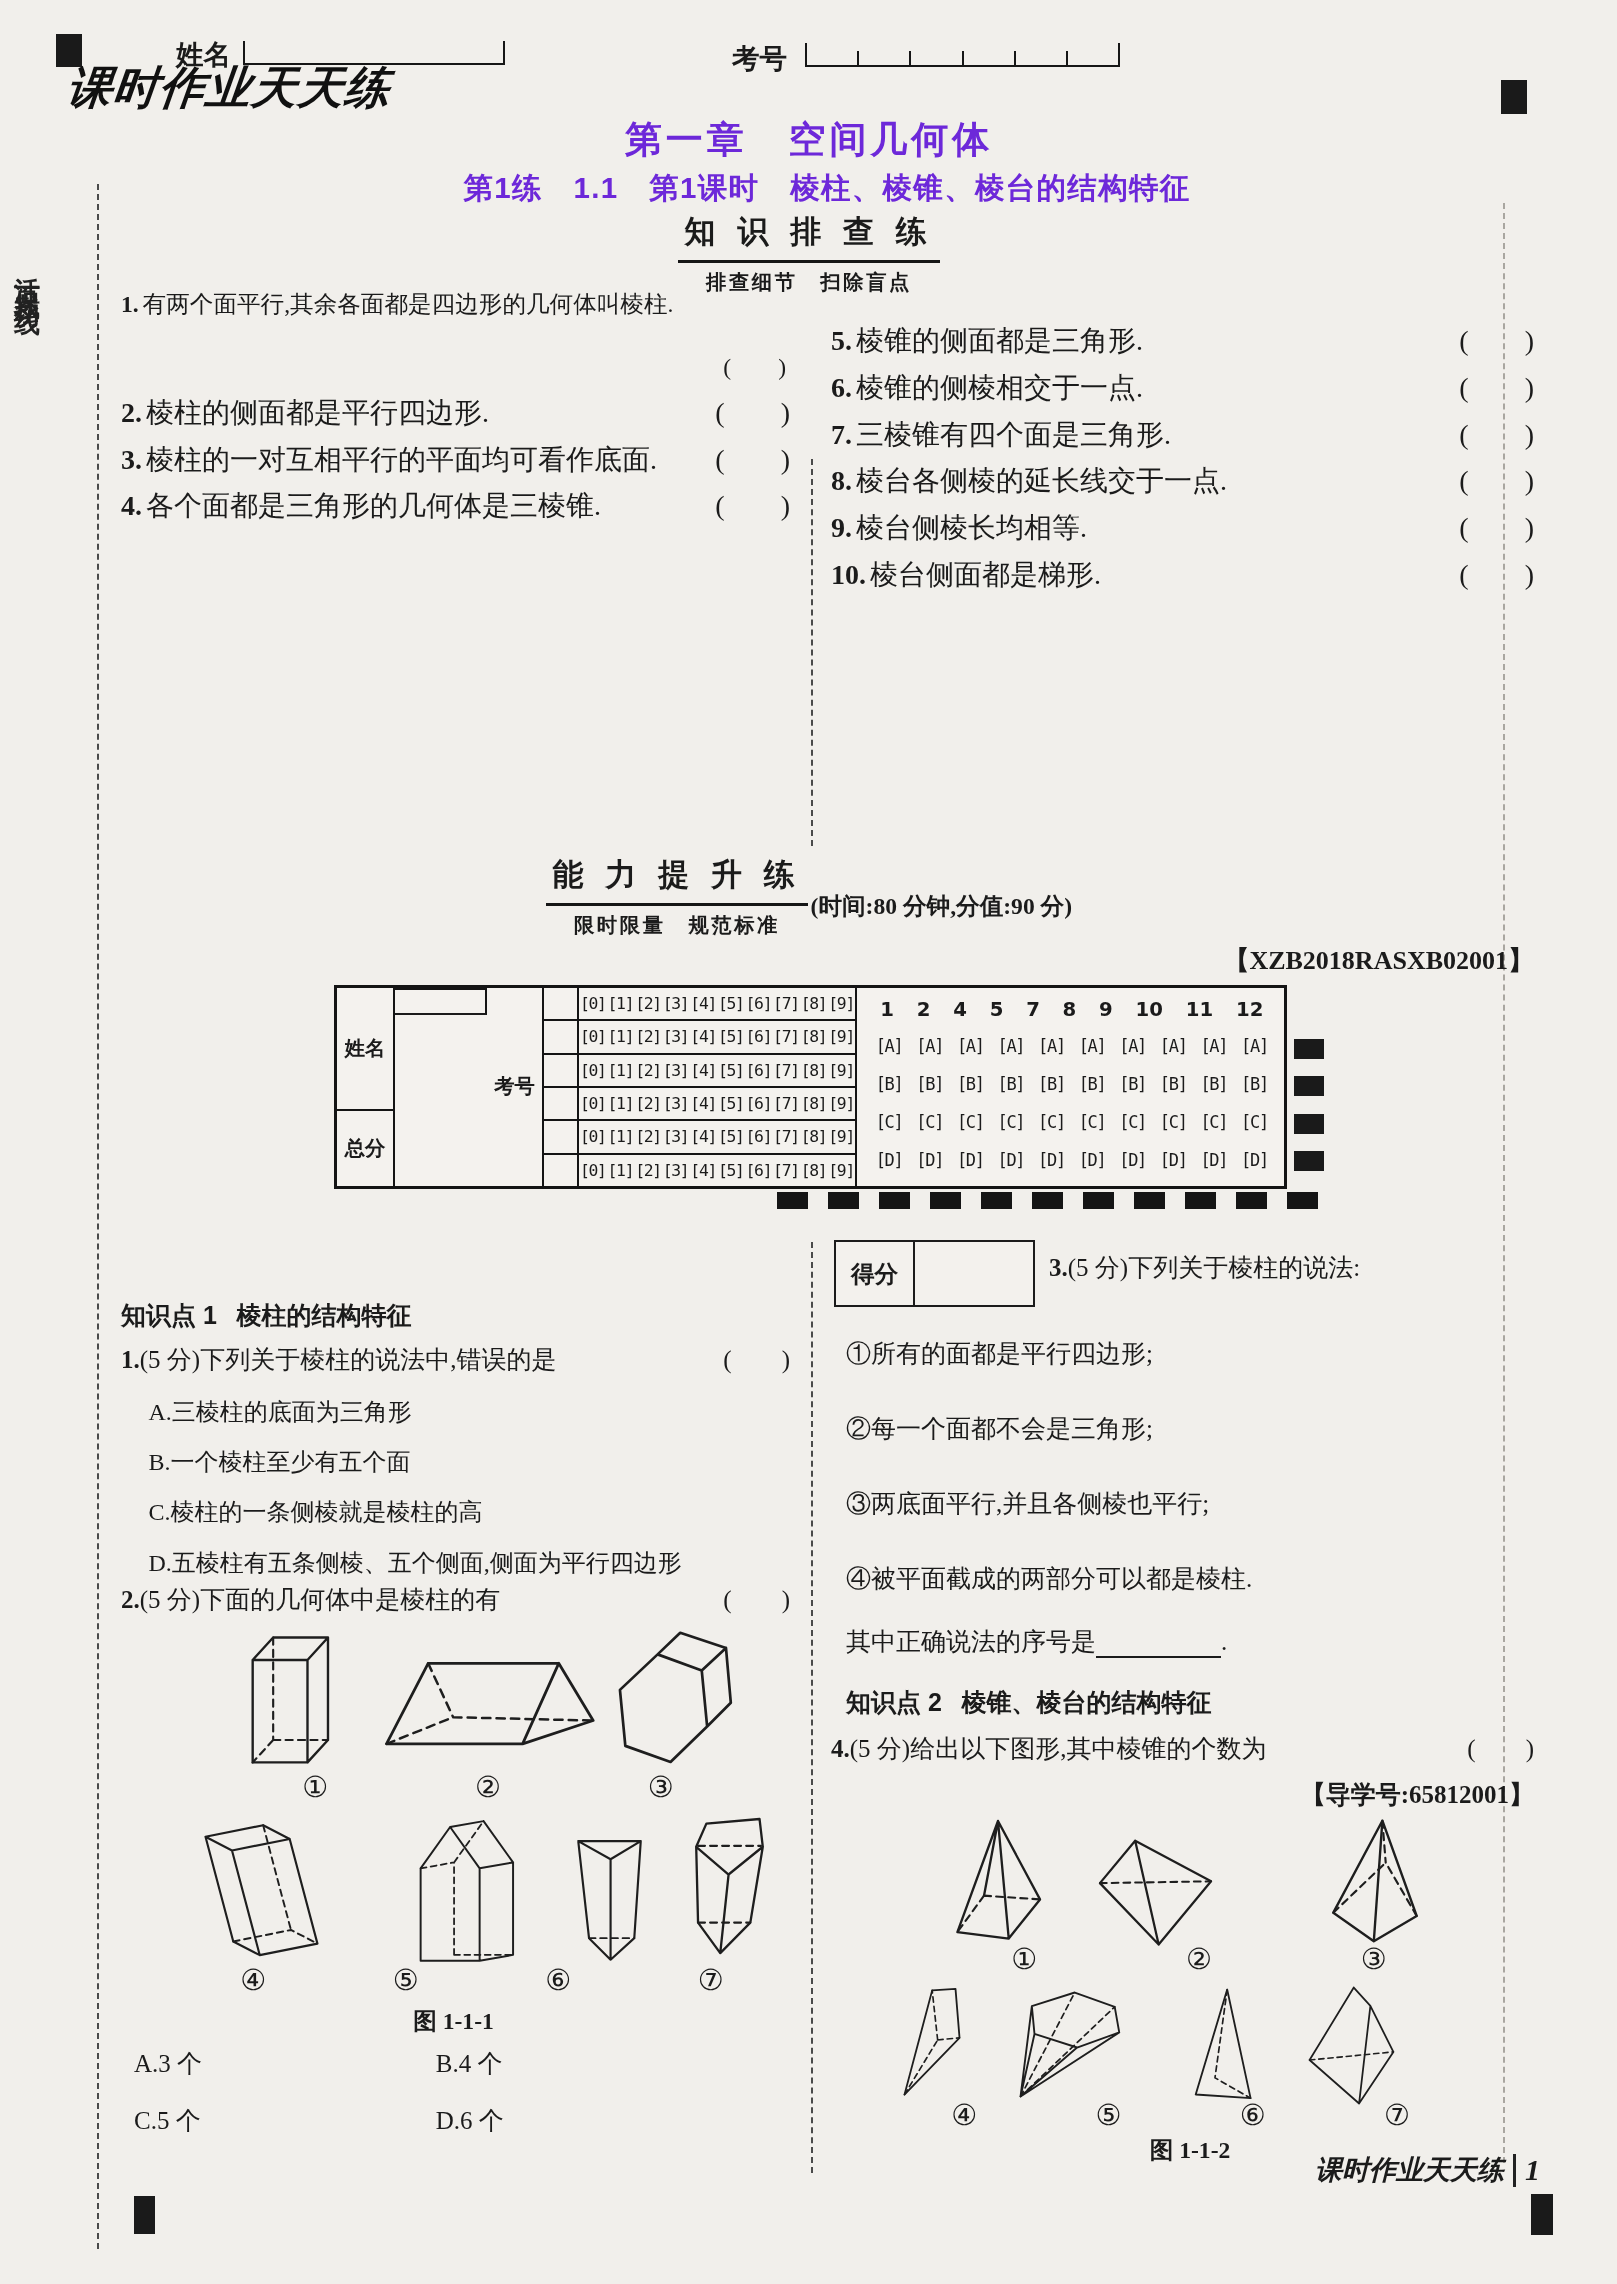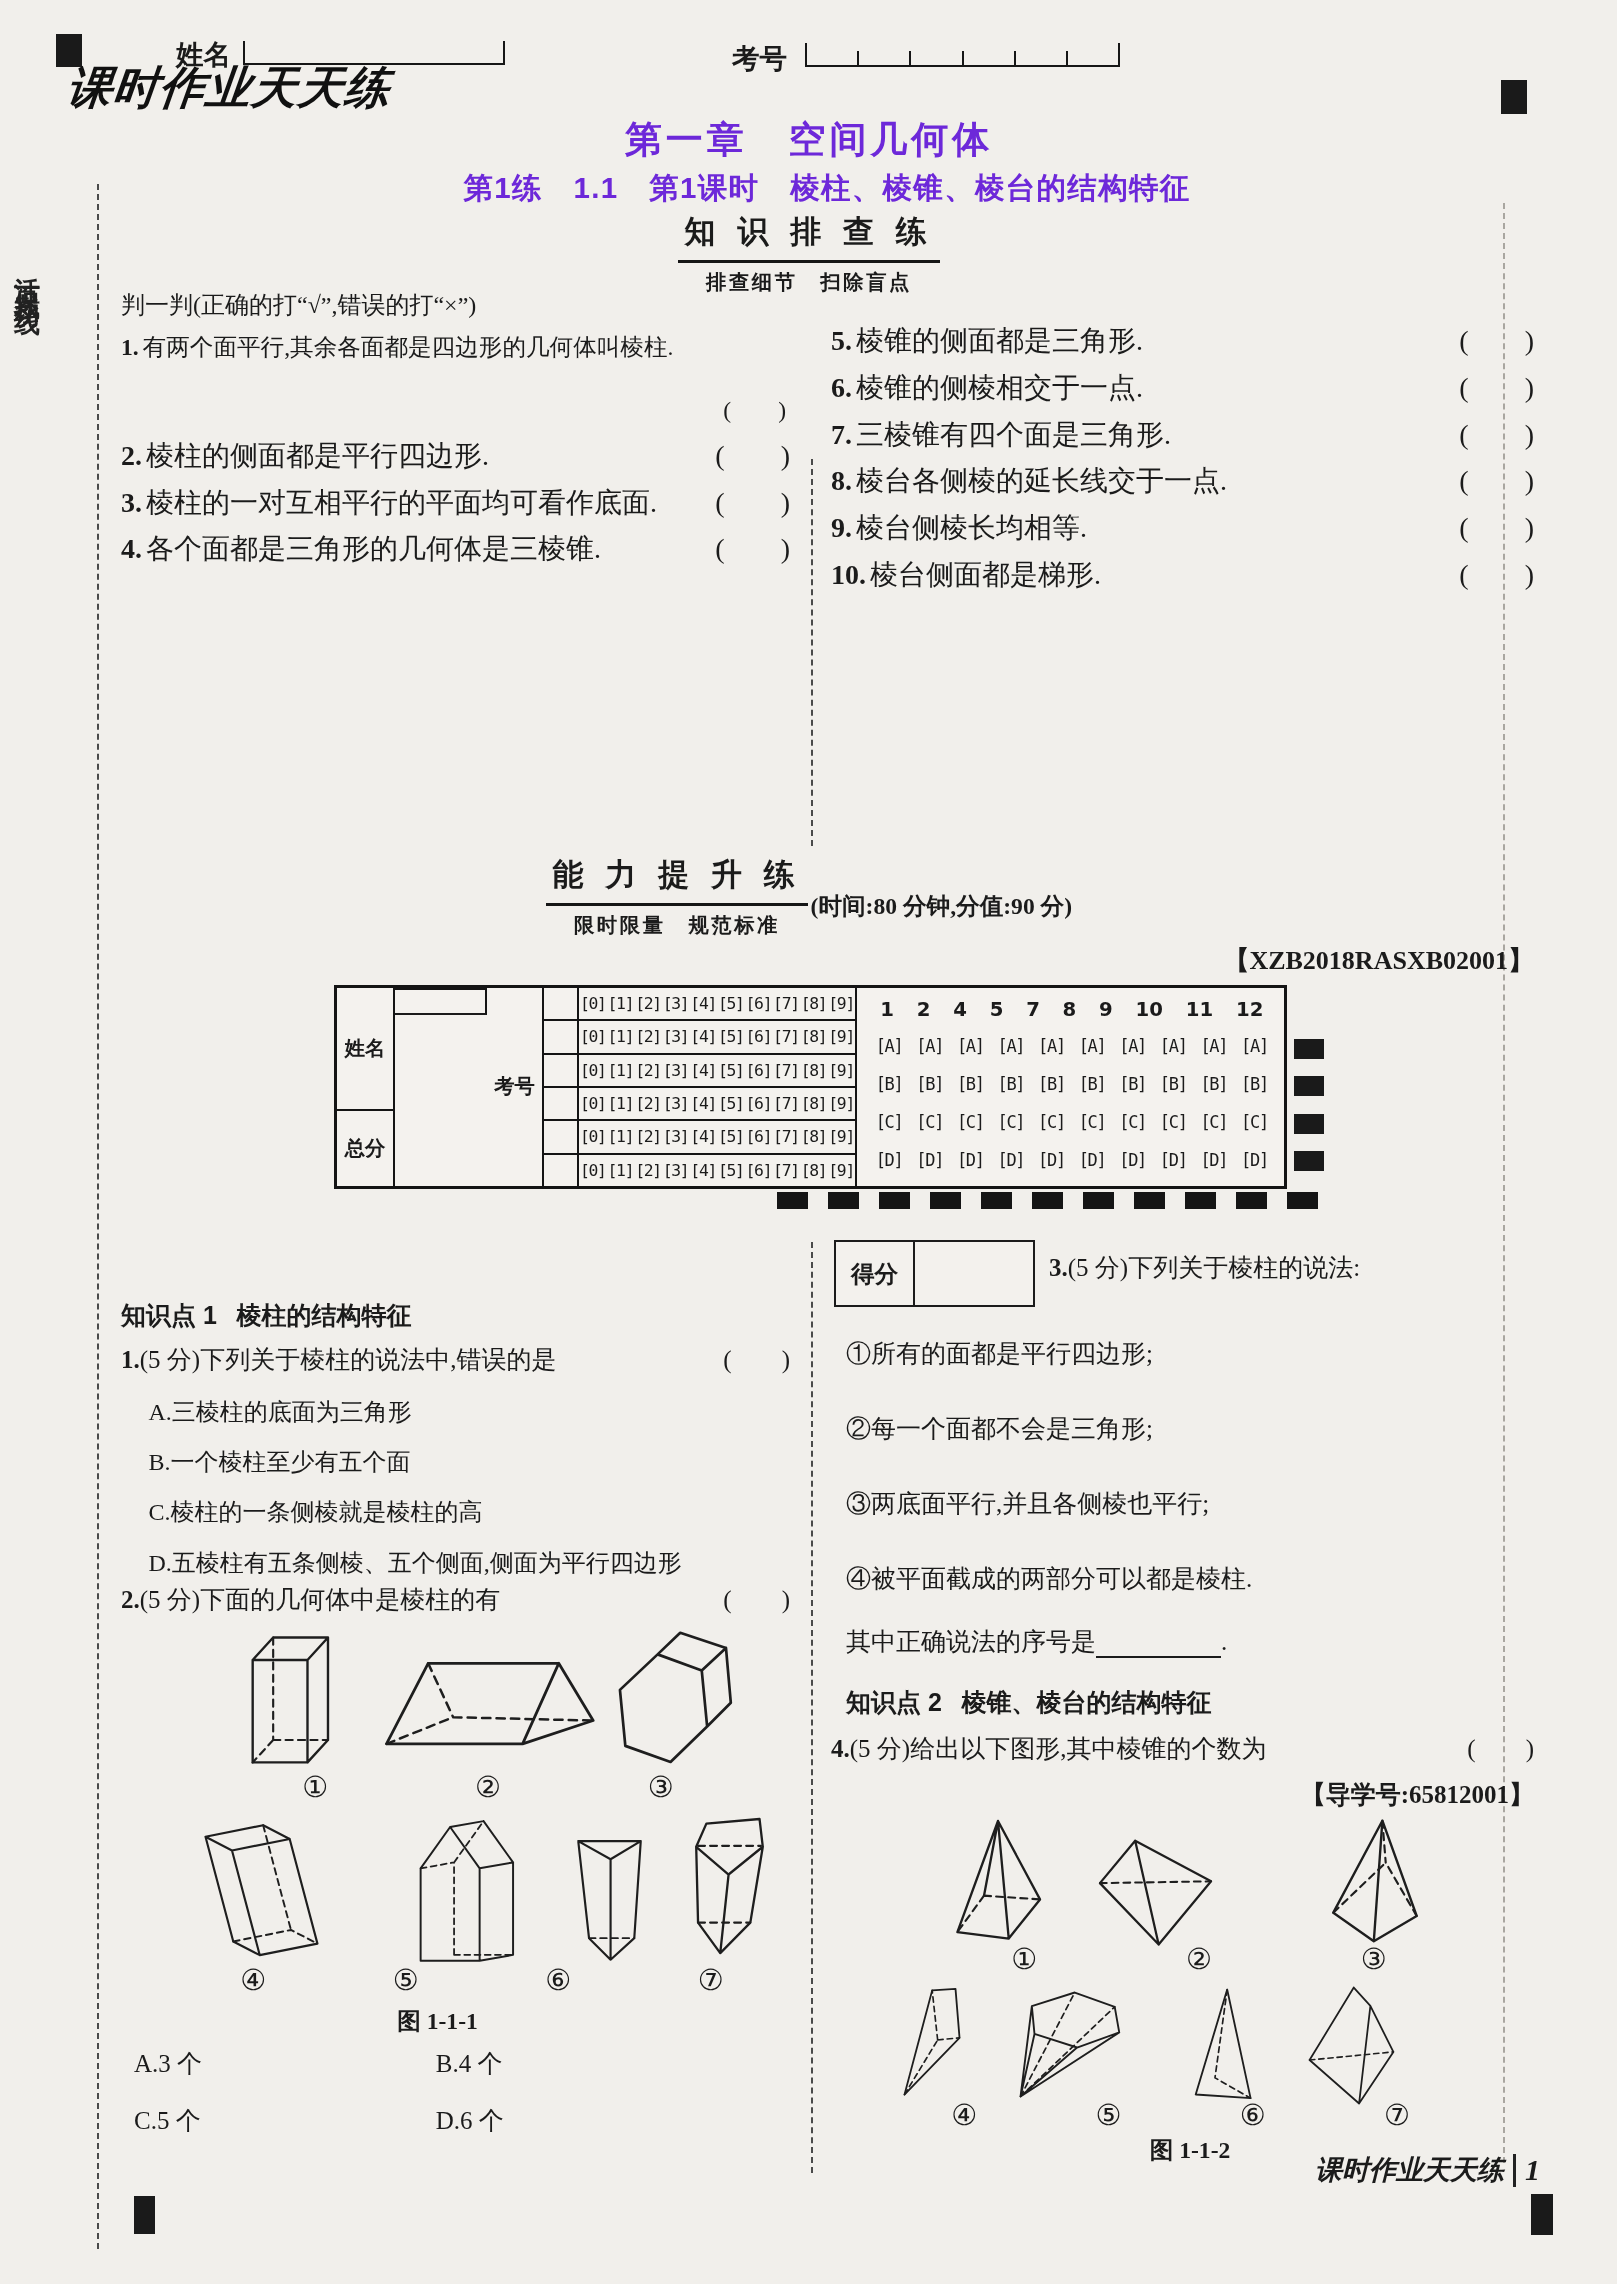--- a/index.html
+++ b/index.html
@@ -138,21 +138,20 @@
   <div class="book-title">课时作业天天练</div>
   <div class="center-line" style="top:115px;font-size:37px;letter-spacing:3.9px;">第一章　空间几何体</div>
   <div class="center-line" style="top:169px;font-size:29.5px;letter-spacing:1.3px;padding-left:18px;">第1练　1.1　第1课时　棱柱、棱锥、棱台的结构特征</div>
 
   <div class="sec-head" style="top:211px;">
     <div class="sec-title">知 识 排 查 练</div>
     <div class="sec-sub">排查细节　扫除盲点</div>
   </div>
 
   <div class="col-block" style="left:121px;top:290px;width:669px;">
-    <div class="j-instr">判一判(正确的打“√”,错误的打“×”)</div>
     <div>
       <span class="j-num">1.</span><span>有两个面平行,其余各面都是四边形的几何体叫棱柱.</span>
     </div>
     <div class="paren-row j-paren">(　　)</div>
     <div>
 
         <div class="j-row">
           <span><b class="j-num">2.</b><span>棱柱的侧面都是平行四边形.</span></span>
           <span class="j-paren">(　　)</span>
         </div>
@@ -449,21 +448,21 @@
       <path class="d" d="M52,66 H188 M52,232 H165"></path>
     </svg>
   </div>
   <div class="fig-labels" style="left:177px;top:1963px;width:610px;">
 
   <span>④</span>
       <span>⑤</span>
       <span>⑥</span>
       <span>⑦</span>
     </div>
-  <div class="fig-caption" style="left:103px;top:2005px;width:669px;">图 1-1-1</div>
+  <div class="fig-caption" style="left:119px;top:2005px;width:669px;">图 1-1-1</div>
 
   <div class="abcd" style="left:134px;top:2047px;width:642px;">
 
   <span>A.3 个</span>
       <span>B.4 个</span>
       <span>C.5 个</span>
       <span>D.6 个</span>
     </div>
 
   <div class="score-box">

